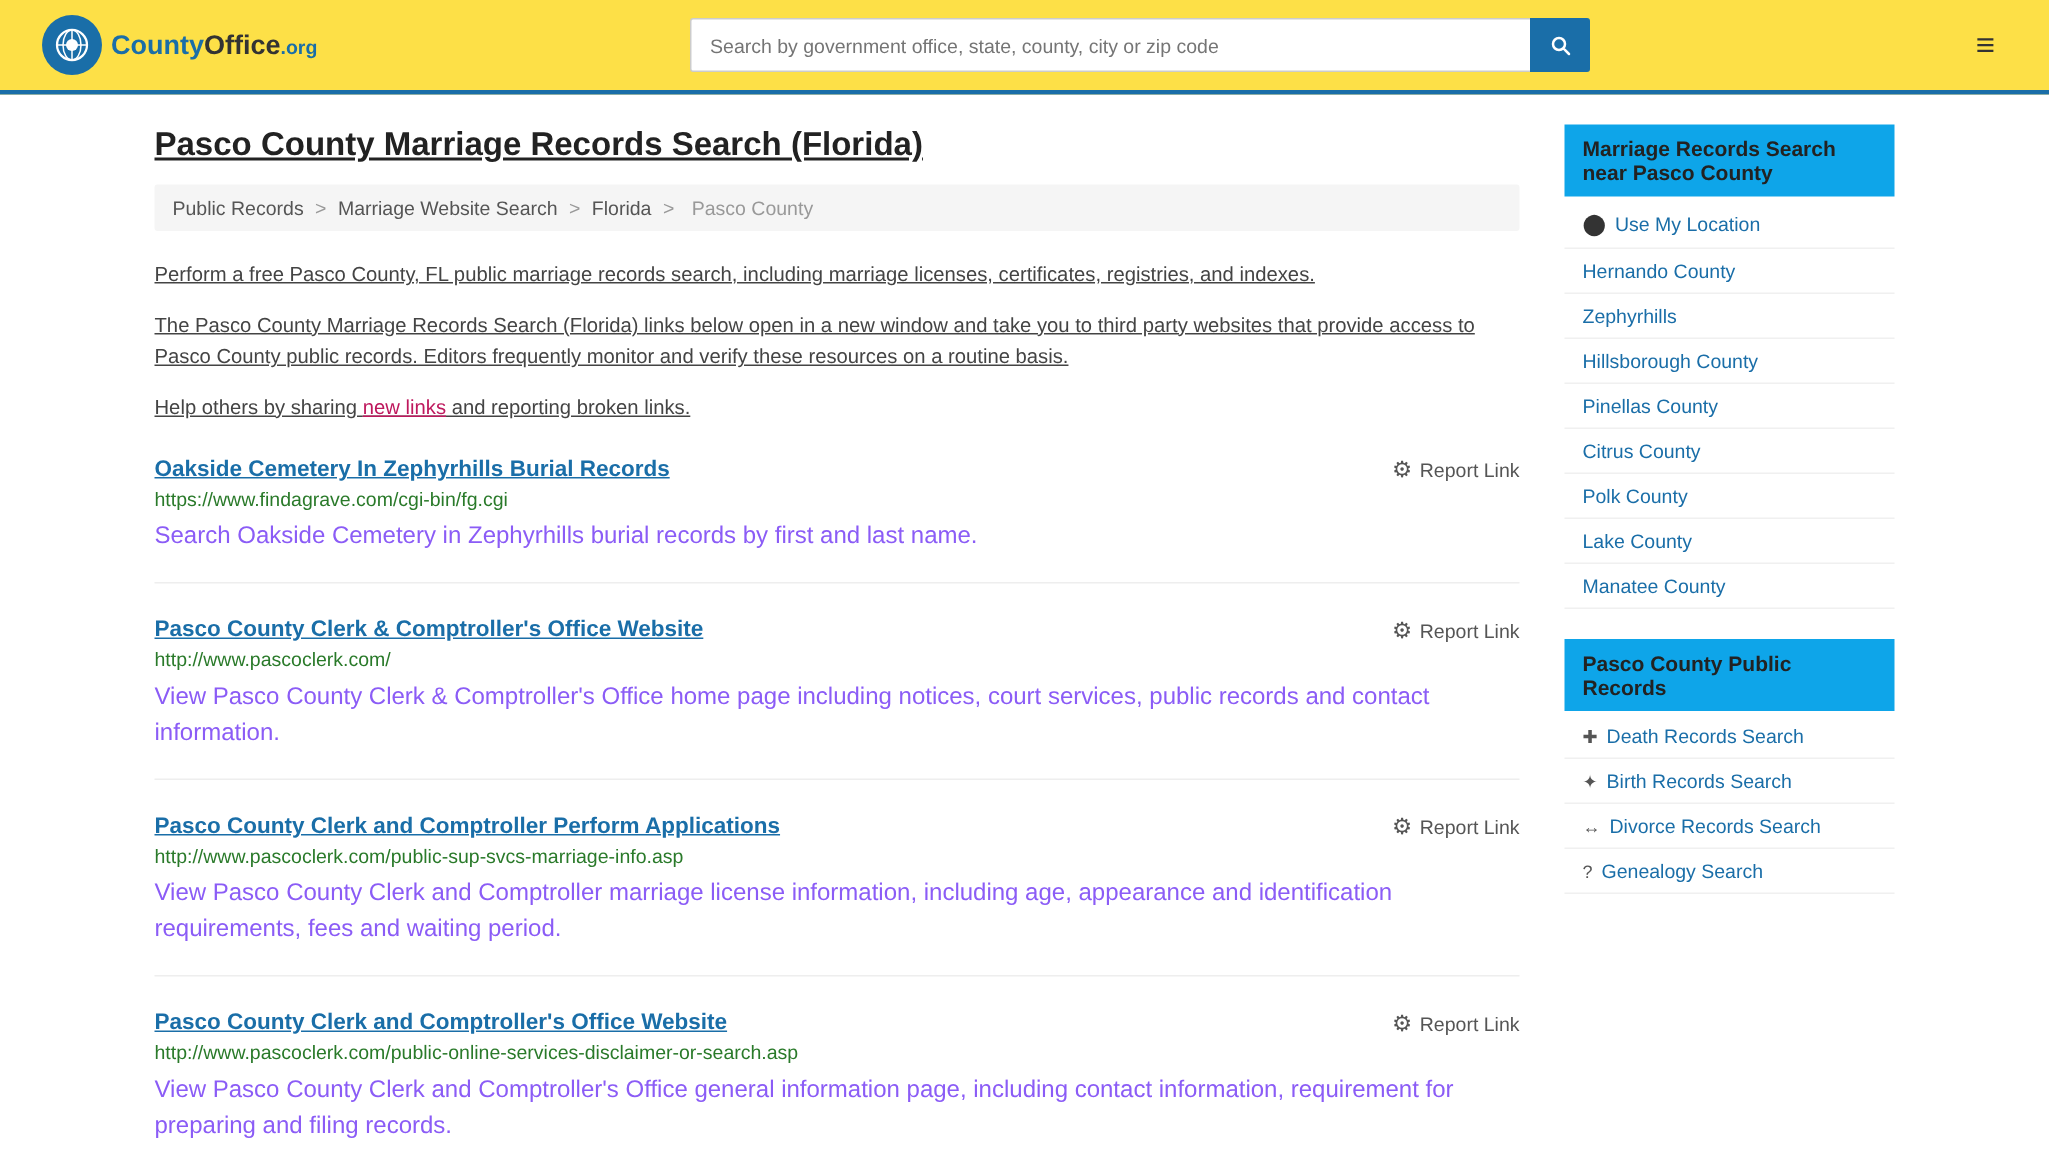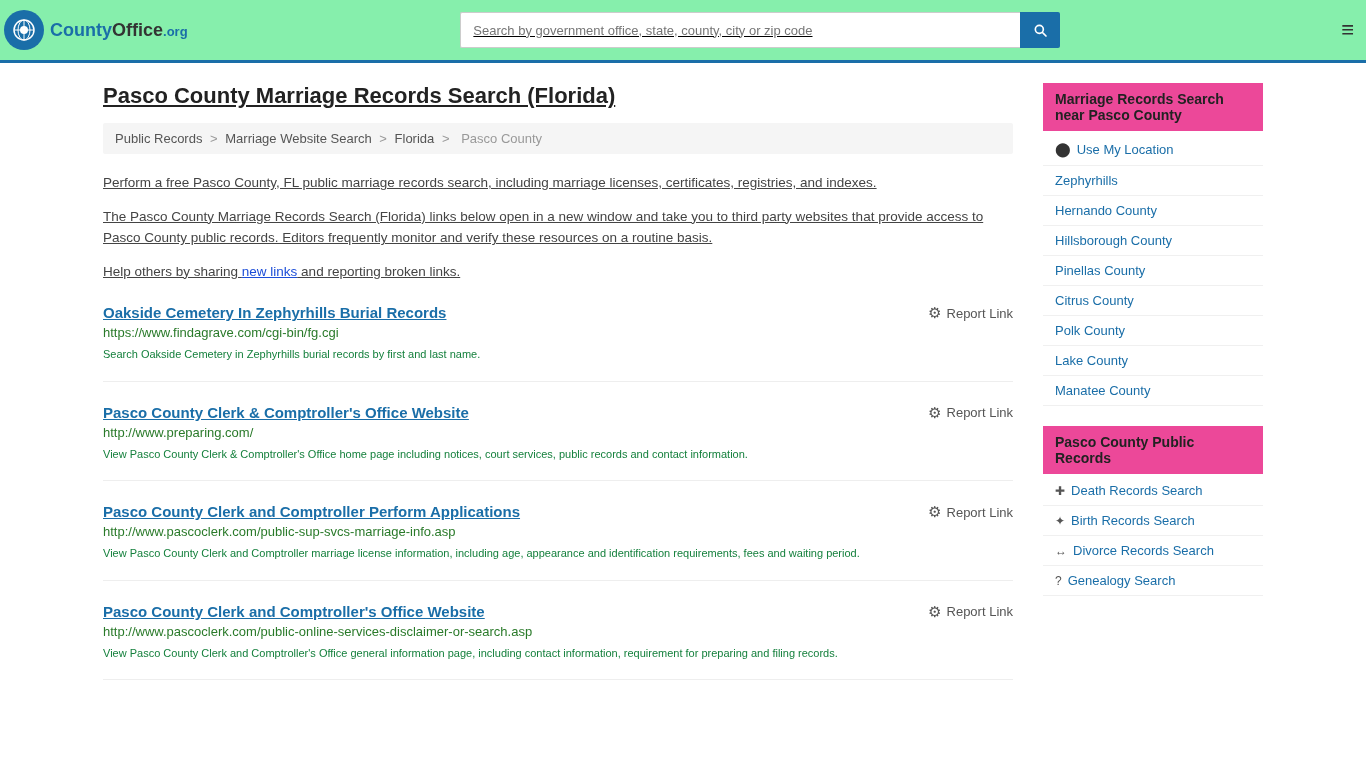--- a/index.html
+++ b/index.html
@@ -1,22 +1,22 @@
 <!DOCTYPE html>
 <html><head>
   <meta charset="utf-8">
   <style>
     * { box-sizing: border-box; margin: 0; padding: 0; }
     body { font-family: Arial, sans-serif; font-size: 14px; color: #333; background: #fff; }
 
     
     .header {
-      background: #86efac;
+      background: #fde047;
       border-bottom: 3px solid #1a6ea8;
-      padding: 10px 4px;
+      padding: 10px 28px;
       display: flex;
       align-items: center;
       justify-content: space-between;
     }
     .logo-area {
       display: flex;
       align-items: center;
       gap: 6px;
     }
     .logo-circle {
@@ -51,21 +51,20 @@
     }
     .search-input {
       flex: 1;
       height: 36px;
       border: 1px solid #ccc;
       border-right: none;
       padding: 0 12px;
       font-size: 13px;
       outline: none;
       border-radius: 2px 0 0 2px;
-      text-decoration: underline;
     }
     .search-btn {
       width: 40px;
       height: 36px;
       background: #1a6ea8;
       border: none;
       cursor: pointer;
       display: flex;
       align-items: center;
       justify-content: center;
@@ -123,21 +122,21 @@
 
     
     .description {
       font-size: 13.5px;
       color: #444;
       line-height: 1.6;
       margin-bottom: 12px;
       text-decoration: underline;
     }
     .description a {
-      color: #1d4ed8;
+      color: #be185d;
     }
 
     
     .result-item {
       margin-top: 22px;
       padding-bottom: 18px;
       border-bottom: 1px solid #eee;
     }
     .result-header {
       display: flex;
@@ -165,31 +164,31 @@
     .report-icon {
       font-size: 15px;
       color: #555;
     }
     .result-url {
       color: #2a7a2a;
       font-size: 13px;
       margin: 3px 0 6px;
     }
     .result-desc {
-      font-size: 11px;
-      color: #15803d;
+      font-size: 16px;
+      color: #8b5cf6;
       line-height: 1.5;
     }
 
     
     .sidebar-section {
       margin-bottom: 20px;
     }
     .sidebar-section-title {
-      background: #ec4899;
+      background: #0ea5e9;
       padding: 8px 12px;
       font-size: 14px;
       font-weight: bold;
       color: #222;
       margin-bottom: 2px;
     }
     .sidebar-link {
       display: block;
       padding: 7px 12px;
       font-size: 13px;
@@ -288,21 +287,21 @@
     <div class="result-desc">Search Oakside Cemetery in Zephyrhills burial records by first and last name.</div>
   </div>
         <div class="result-item">
     <div class="result-header">
       <a class="result-title">Pasco County Clerk &amp; Comptroller's Office Website</a>
       <div class="report-link">
         <span class="report-icon">⚙</span>
         <span>Report Link</span>
       </div>
     </div>
-    <div class="result-url">http://www.preparing.com/</div>
+    <div class="result-url">http://www.pascoclerk.com/</div>
     <div class="result-desc">View Pasco County Clerk &amp; Comptroller's Office home page including notices, court services, public records and contact information.</div>
   </div>
         <div class="result-item">
     <div class="result-header">
       <a class="result-title">Pasco County Clerk and Comptroller Perform Applications</a>
       <div class="report-link">
         <span class="report-icon">⚙</span>
         <span>Report Link</span>
       </div>
     </div>
@@ -326,22 +325,22 @@
 
   <div class="sidebar">
 
     <div class="sidebar-section">
       <div class="sidebar-section-title">Marriage Records Search near Pasco County</div>
       <div class="use-location">
         <span class="location-dot">⬤</span>
         <span>Use My Location</span>
       </div>
       <div id="nearby-links">
-      <a class="sidebar-link">Zephyrhills</a>
-          <a class="sidebar-link">Hernando County</a>
+      <a class="sidebar-link">Hernando County</a>
+          <a class="sidebar-link">Zephyrhills</a>
           <a class="sidebar-link">Hillsborough County</a>
           <a class="sidebar-link">Pinellas County</a>
           <a class="sidebar-link">Citrus County</a>
           <a class="sidebar-link">Polk County</a>
           <a class="sidebar-link">Lake County</a>
           <a class="sidebar-link">Manatee County</a>
         </div>
     </div>
 
     <div class="sidebar-section">

